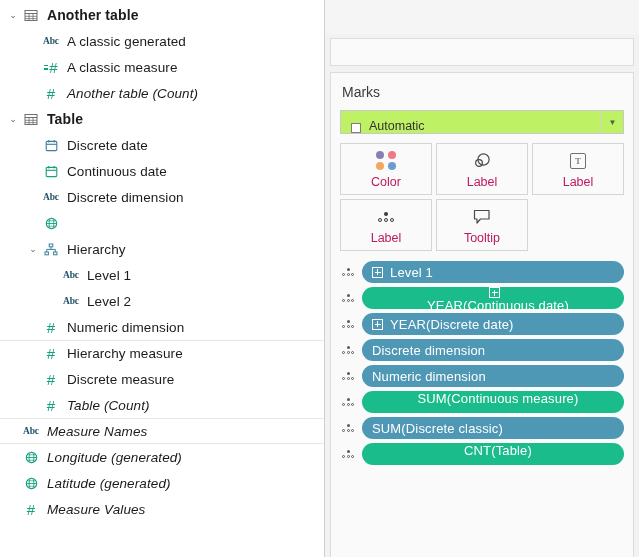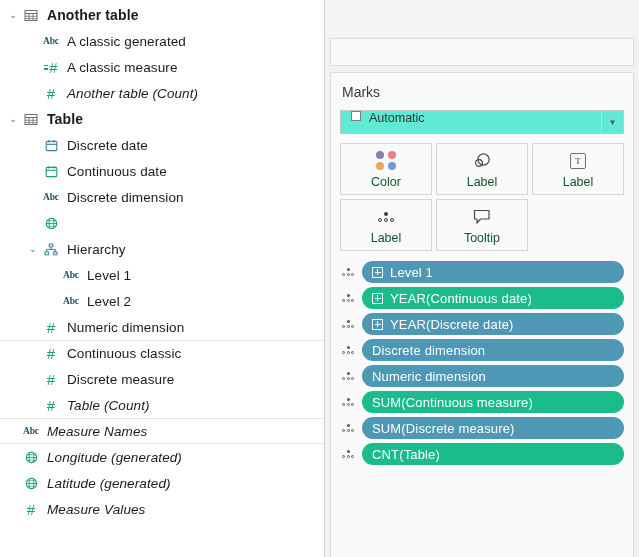--- a/index.html
+++ b/index.html
@@ -73,22 +73,22 @@
     background: #fafafa;
     border: 1px solid #dcdcdc;
     padding: 8px 9px 10px 9px;
     display: flex; flex-direction: column;
   }
   .marks-title {
     font-size: 14px; color: #3a3a3a;
     margin: 3px 0 10px 2px;
   }
   .mark-select {
-    height: 24px; display: flex; align-items: flex-start;
-    border: 1px solid #c8c8c8; background: #5eead4;
+    height: 24px; display: flex; align-items: flex-end;
+    border: 1px solid #c8c8c8; background: #bef264;
     margin-bottom: 9px;
   }
   .ms-box {
     width: 10px; height: 10px; border: 1px solid #7d7d7d;
     margin-left: 10px; margin-right: 8px; background: #fff;
   }
   .ms-text { font-size: 12.5px; color: #333; flex: 1; }
   .ms-arrow {
     width: 22px; height: 100%;
     border-left: 1px solid #d2d2d2;
@@ -103,21 +103,21 @@
     margin-bottom: 10px;
   }
   .prop-btn {
     height: 52px;
     border: 1px solid #d5d5d5;
     background: #fafafa;
     display: flex; flex-direction: column;
     align-items: center; justify-content: center; gap: 3px;
   }
   .prop-btn.hidden-cell { border: none; background: transparent; }
-  .prop-lbl { font-size: 12.5px; color: #14532d; }
+  .prop-lbl { font-size: 12.5px; color: #be185d; }
   .prop-ico { height: 22px; display:flex; align-items:center; justify-content:center; }
 
   .color-dots { display: grid; grid-template-columns: 9px 9px; gap: 3px; }
   .color-dots i { display:block; width: 8px; height: 8px; border-radius: 50%; }
 
   .detail-ico { display:flex; flex-direction: column; align-items:center; gap: 2px; }
   .detail-ico .top { width:4px;height:4px;border-radius:50%;background:#3c3c3c; }
   .detail-ico .bot { display:flex; gap:2px; }
   .detail-ico .bot i { width:4px;height:4px;border-radius:50%;border:1px solid #3c3c3c; }
 
@@ -134,21 +134,21 @@
   .pill-handle .d1 { width:3px;height:3px;border-radius:50%;background:#5a5a5a; }
   .pill-handle .d3 { display:flex; gap:1.5px; }
   .pill-handle .d3 i { width:3px;height:3px;border-radius:50%;border:1px solid #5a5a5a; }
 
   .pill {
     flex: 1; height: 22px; border-radius: 11px;
     display: flex; align-items: center; padding-left: 10px;
     color: #ffffff; font-size: 13px; letter-spacing: .15px;
   }
   .pill.blue { background: #4e97b5; }
-  .pill.green { background: #1abc8b; }
+  .pill.green { background: #1abc8b; flex-direction: column; }
   .plusbox {
     width: 11px; height: 11px; border: 1.3px solid #ffffff;
     margin-right: 7px; position: relative; flex: none;
   }
   .plusbox::before, .plusbox::after {
     content:""; position:absolute; background:#ffffff;
   }
   .plusbox::before { left: 1.5px; right: 1.5px; top: 4px; height: 1.3px; }
   .plusbox::after { top: 1.5px; bottom: 1.5px; left: 4px; width: 1.3px; }
 </style>
@@ -290,21 +290,21 @@
         <span class="ic">
           <span class="hash">#</span>
         </span>
         <span class="lbl">Numeric dimension</span>
       </div>
       <div class="row indent2 sep-above">
         <span class="chev blank">›</span>
         <span class="ic">
           <span class="hash">#</span>
         </span>
-        <span class="lbl">Continuous classic</span>
+        <span class="lbl">Hierarchy measure</span>
       </div>
       <div class="row indent2">
         <span class="chev blank">›</span>
         <span class="ic">
           <span class="hash">#</span>
         </span>
         <span class="lbl">Discrete measure</span>
       </div>
       <div class="row indent2">
         <span class="chev blank">›</span>
@@ -510,21 +510,21 @@
           <div class="pill-row">
             <span class="pill-handle">
               <span class="d1"></span>
               <span class="d3">
                 <i></i>
                 <i></i>
                 <i></i>
               </span>
             </span>
             <div class="pill blue">
-              <span>SUM(Discrete measure)</span>
+              <span>SUM(Discrete classic)</span>
             </div>
           </div>
           <div class="pill-row">
             <span class="pill-handle">
               <span class="d1"></span>
               <span class="d3">
                 <i></i>
                 <i></i>
                 <i></i>
               </span>

